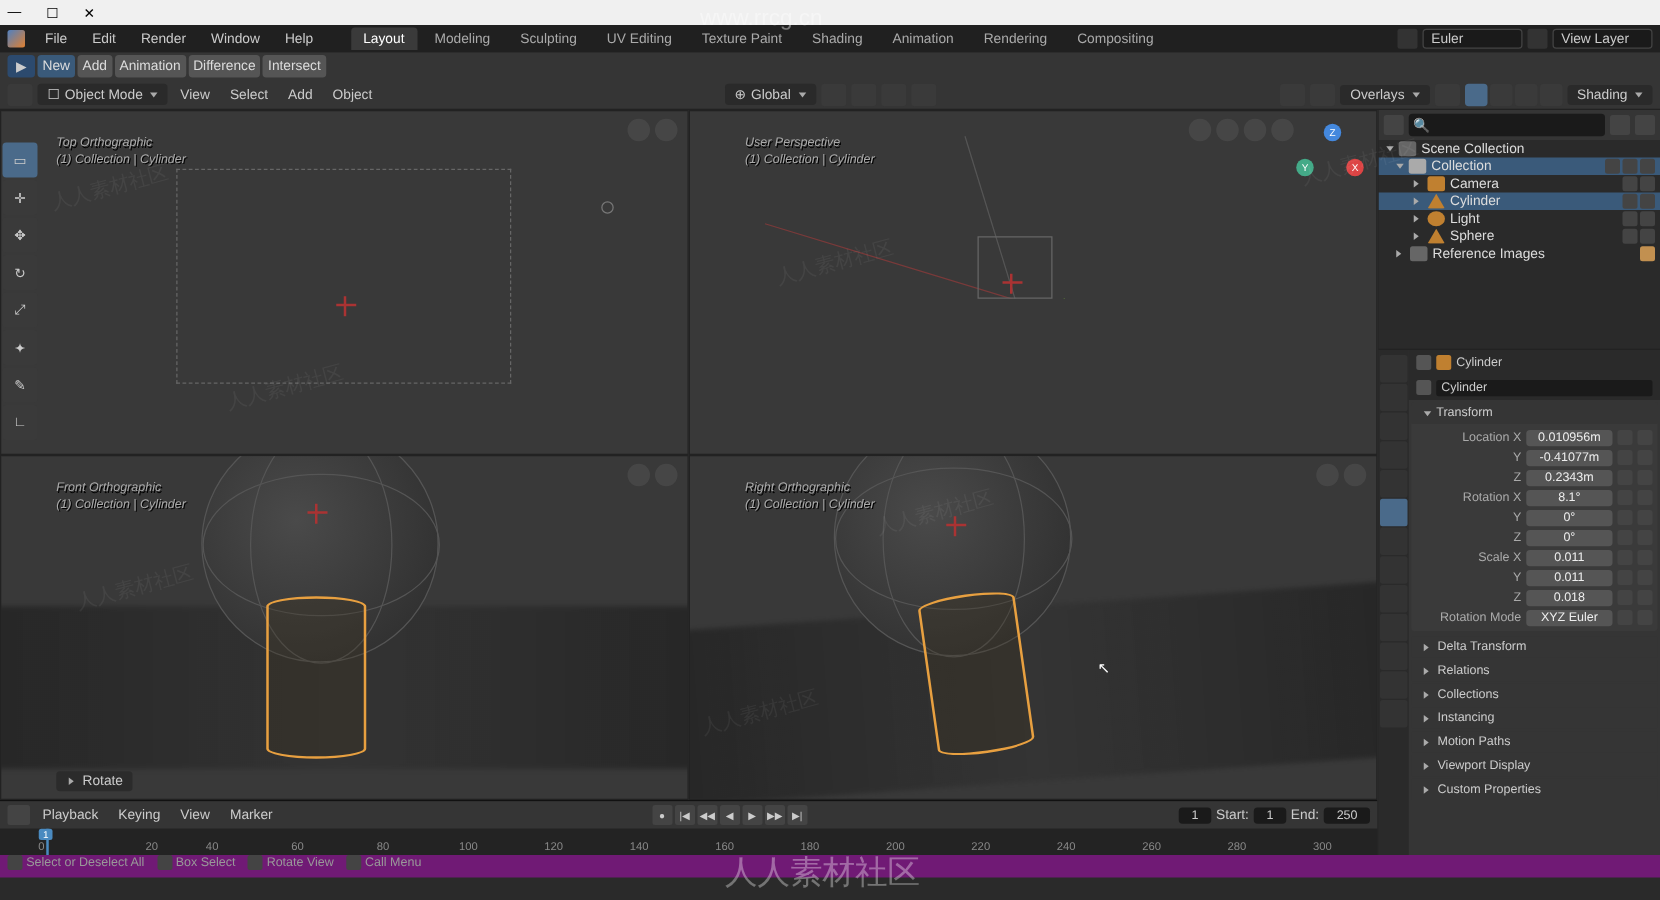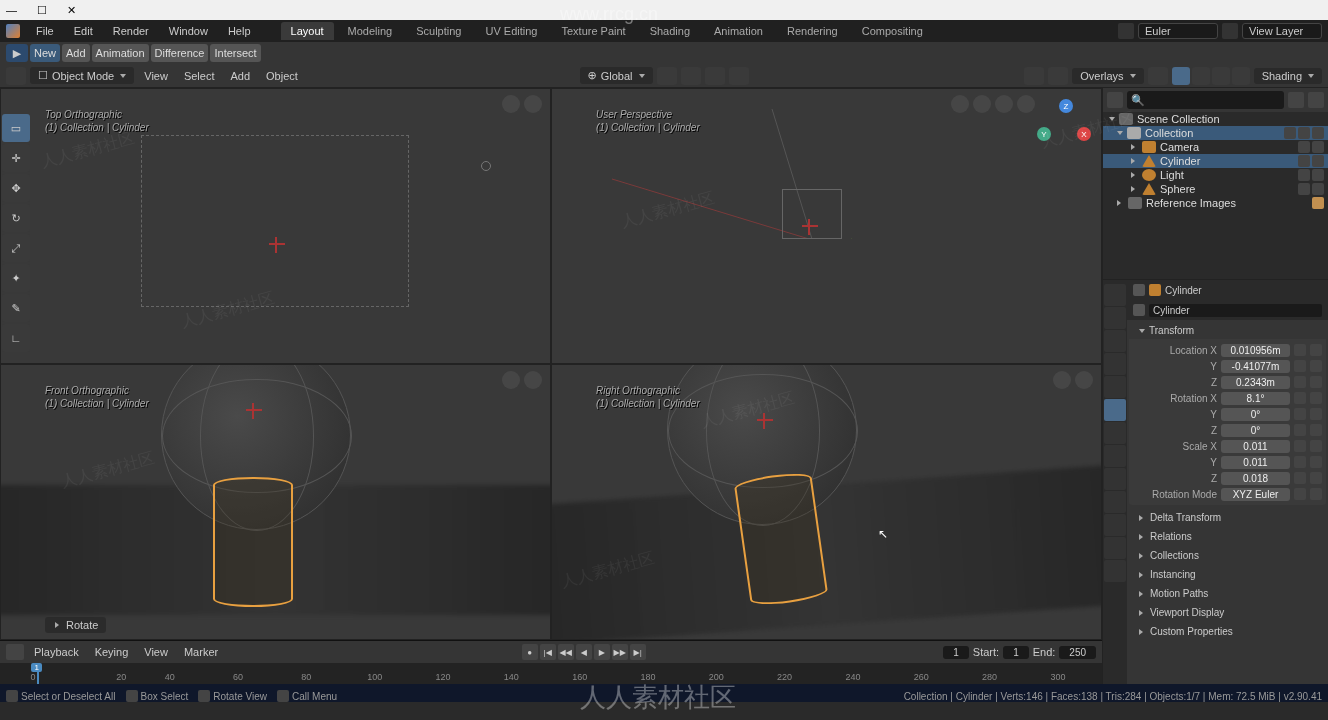--- a/index.html
+++ b/index.html
@@ -107,21 +107,21 @@
 .timeline .tlhead .spacer { flex: 1; }
 .timeline .tlhead .playbtns { display: flex; gap: 2px; }
 .timeline .tlhead .playbtns .pbb { width: 16px; height: 16px; background: #444; border-radius: 2px; display: flex; align-items: center; justify-content: center; font-size: 8px; }
 .timeline .tlhead .numfield { background: #1a1a1a; padding: 1px 10px; border-radius: 3px; font-size: 10px; color: #ccc; }
 .timeline .tltrack { flex: 1; background: #232323; position: relative; display: flex; align-items: flex-end; }
 .timeline .tltrack .tick { position: absolute; bottom: 2px; font-size: 9px; color: #888; transform: translateX(-50%); }
 .timeline .tltrack .playhead { position: absolute; top: 0; bottom: 0; width: 2px; background: #4a8ac0; }
 .timeline .tltrack .playhead::before { content: attr(data-fr); position: absolute; top: 0; left: -6px; background: #4a8ac0; color: #fff; font-size: 8px; padding: 0 3px; border-radius: 2px; }
 
 
-.statusbar { height: 18px; background: #0f172a; display: flex; align-items: flex-end; padding: 0 6px; gap: 10px; font-size: 10px; color: #999; }
+.statusbar { height: 18px; background: #701a75; display: flex; align-items: flex-start; padding: 0 6px; gap: 10px; font-size: 10px; color: #999; }
 .statusbar .spacer { flex: 1; }
 .statusbar .statitem { display: flex; align-items: center; gap: 3px; }
 .statusbar .statitem .sicon { width: 12px; height: 12px; background: #444; border-radius: 2px; }
 
 .tri { display: inline-block; width: 0; height: 0; border-left: 3px solid transparent; border-right: 3px solid transparent; border-top: 4px solid #aaa; margin-left: 2px; }
 .tri.r { border-top: none; border-left: 4px solid #aaa; border-top: 3px solid transparent; border-bottom: 3px solid transparent; }
 
 
 .wm { position: absolute; color: rgba(255,255,255,0.06); font-size: 16px; pointer-events: none; transform: rotate(-15deg); white-space: nowrap; }
 </style>
@@ -580,21 +580,20 @@
     </div>
   <div class="statitem">
       <div class="sicon"></div>
       <span>Rotate View</span>
     </div>
   <div class="statitem">
       <div class="sicon"></div>
       <span>Call Menu</span>
     </div>
   <span class="spacer"></span>
-  <span>Collection | Cylinder | Verts:146 | Faces:138 | Tris:284 | Objects:1/7 | Mem: 72.5 MiB | v2.90.41</span>
 </div>
 
 <div class="wm" style="top:4px; left:560px; transform:none; font-size:18px; color:rgba(255,255,255,0.4);">www.rrcg.cn</div>
 <div class="wm" style="top:680px; left:580px; transform:none; font-size:26px; color:rgba(255,255,255,0.35);">人人素材社区</div>
 <div class="wm" style="top:140px; left:40px;">人人素材社区</div>
 <div class="wm" style="top:300px; left:180px;">人人素材社区</div>
 <div class="wm" style="top:460px; left:60px;">人人素材社区</div>
 <div class="wm" style="top:200px; left:620px;">人人素材社区</div>
 <div class="wm" style="top:400px; left:700px;">人人素材社区</div>
 <div class="wm" style="top:560px; left:560px;">人人素材社区</div>

